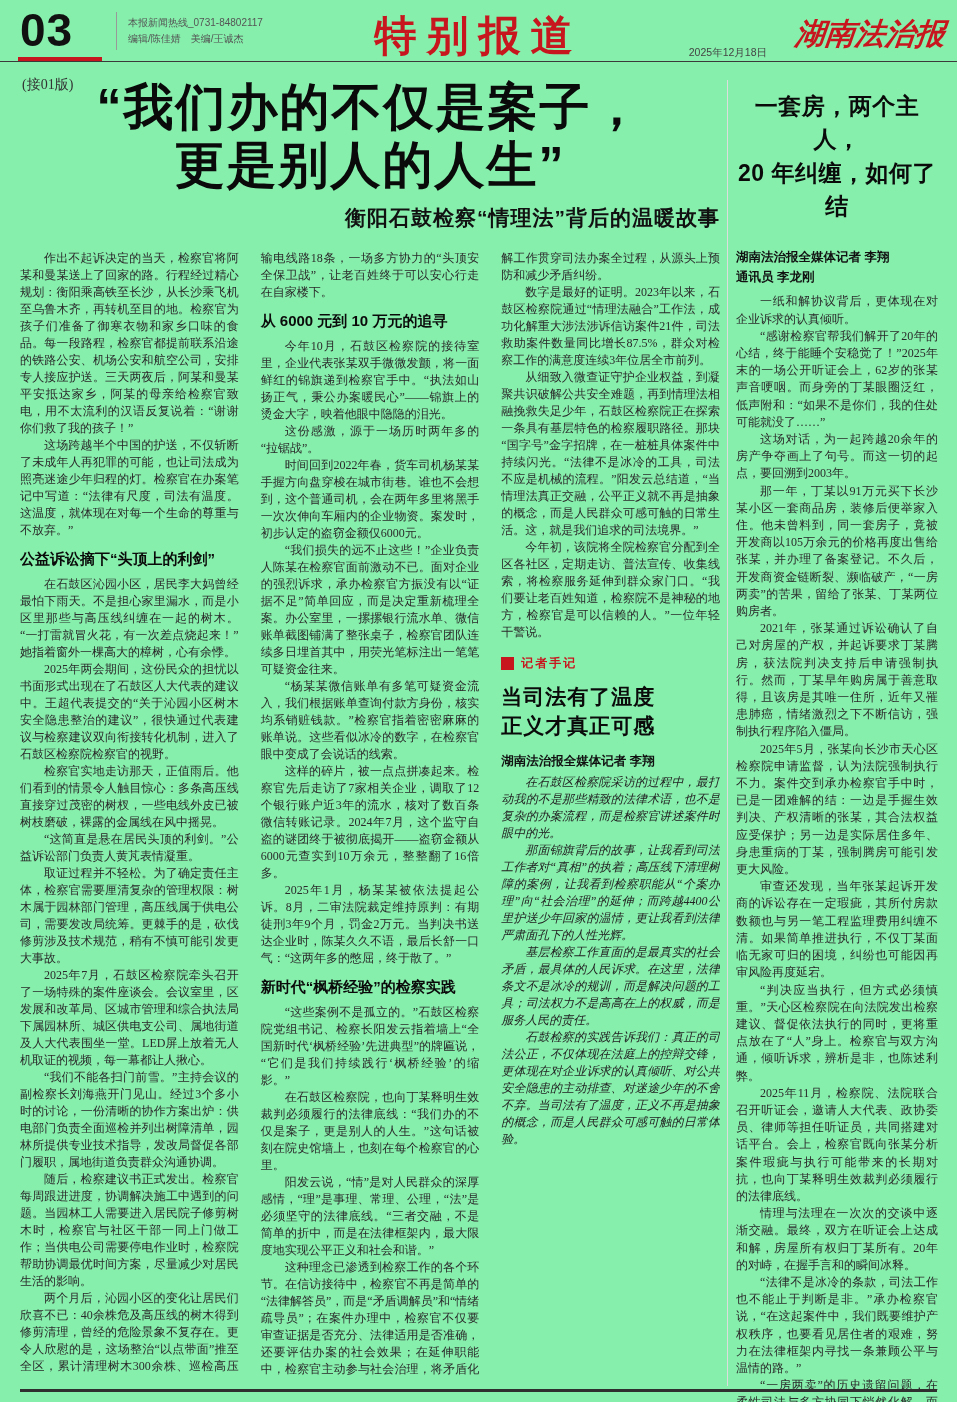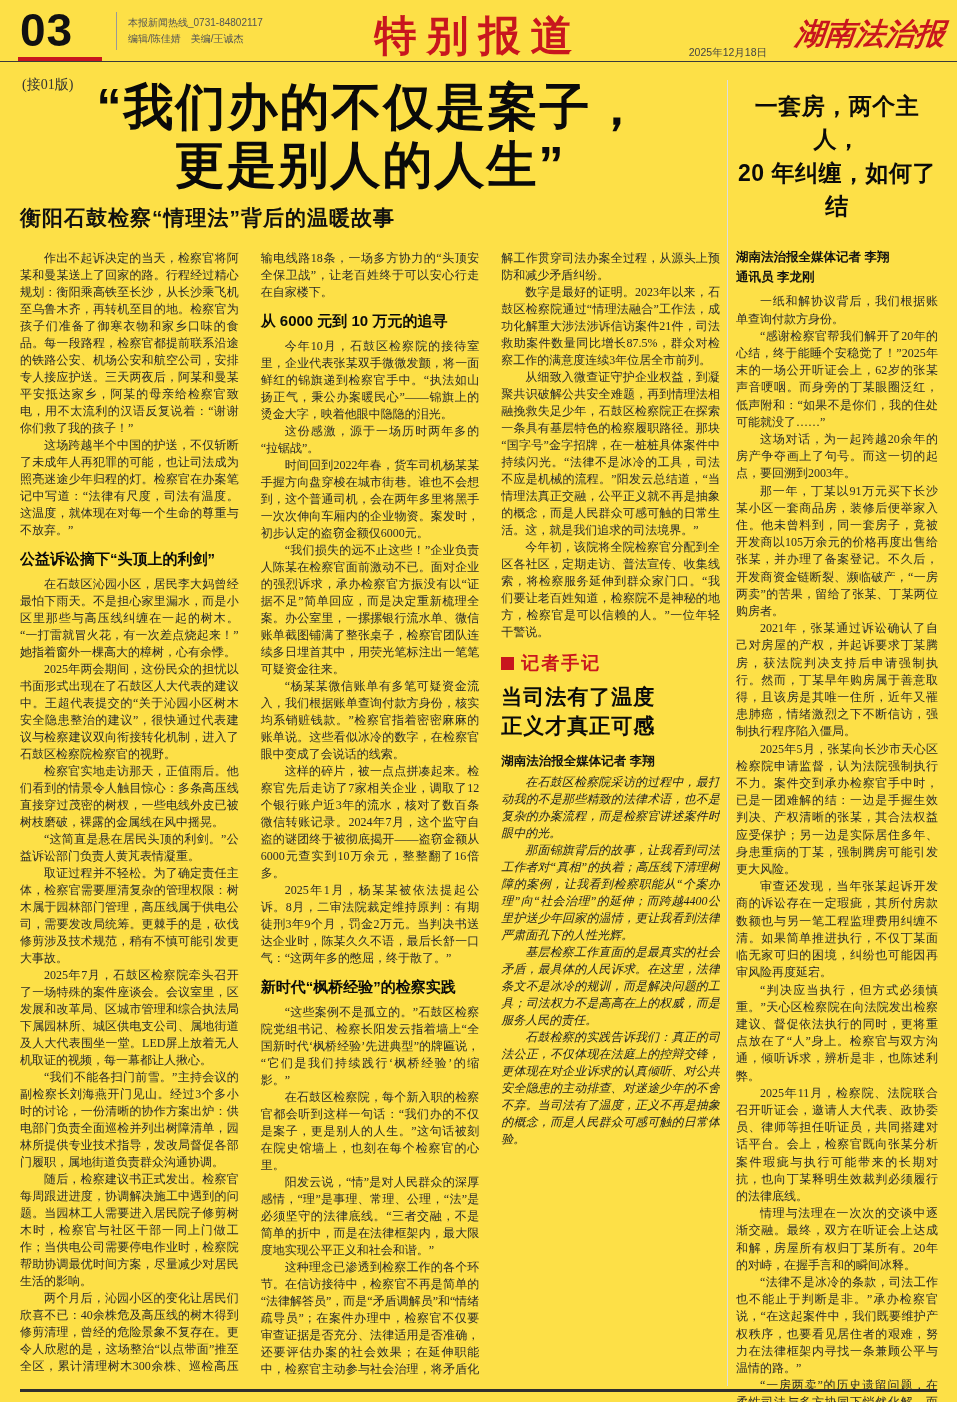--- a/index.html
+++ b/index.html
@@ -1,19 +1,19 @@
 <!DOCTYPE html>
 <html lang="zh"><head>
 <meta charset="utf-8">
 <style>
   * { margin:0; padding:0; box-sizing:border-box; }
   html,body { background:#e9e9e9; }
   .page {
     position:relative; width:957px; height:1402px; margin:0 auto;
-    background:#fde047; overflow:hidden;
+    background:#86efac; overflow:hidden;
     font-family:"Liberation Serif","DejaVu Serif",serif; color:#2a2a2a;
   }
   
   .masthead { position:absolute; top:0; left:0; right:0; height:62px; border-bottom:1.5px solid #3a3a3a; }
   .page-num {
     position:absolute; left:20px; top:6px; font-family:"Liberation Sans",sans-serif;
     font-weight:bold; font-size:46px; line-height:48px; color:#111; letter-spacing:1px;
   }
   .page-num-bar { position:absolute; left:18px; top:57px; width:84px; height:4px; background:#c8161e; }
   .mast-divider { position:absolute; left:116px; top:12px; width:1px; height:38px; background:#999; }
@@ -30,38 +30,38 @@
   }
   
   .main-article { position:absolute; left:20px; top:70px; width:700px; }
   .continued { position:absolute; left:2px; top:6px; font-size:14px; color:#333; }
   .main-headline {
     text-align:center; font-family:"Liberation Sans","DejaVu Sans",sans-serif;
     font-weight:900; font-size:50px; line-height:1.16; color:#0a0a0a; letter-spacing:2px;
     margin-top:8px;
   }
   .main-subtitle {
-    text-align:left; font-family:"Liberation Sans",sans-serif; font-weight:bold;
+    text-align:right; font-family:"Liberation Sans",sans-serif; font-weight:bold;
     font-size:21px; color:#111; margin-top:10px; letter-spacing:1px;
   }
   .main-body {
     margin-top:18px; height:1128px;
     column-count:3; column-gap:22px; column-fill:auto; overflow:hidden;
     font-size:12px; line-height:17px; text-align:justify;
   }
   .main-body .para { text-indent:2em; }
   .main-body .subhead {
     font-family:"Liberation Sans",sans-serif; font-weight:bold; font-size:15px;
     color:#0a0a0a; text-align:left; margin:11px 0 9px; break-after:avoid;
   }
   
   .notes { margin-top:14px; }
   .notes-tag { display:flex; align-items:center; gap:7px; margin:6px 0 10px; break-inside:avoid; }
   .notes-tag-square { width:13px; height:13px; background:#c8161e; flex:0 0 auto; }
-  .notes-tag-label { font-family:"Liberation Sans",sans-serif; font-weight:bold; font-size:18px; color:#c8161e; letter-spacing:2px; }
+  .notes-tag-label { font-family:"Liberation Sans",sans-serif; font-weight:bold; font-size:12px; color:#c8161e; letter-spacing:2px; }
   .notes-title {
     text-align:left; font-family:"Liberation Sans",sans-serif; font-weight:900;
     font-size:21px; line-height:1.4; color:#0a0a0a; margin:6px 0 12px; break-inside:avoid; letter-spacing:1px;
   }
   .notes-byline { font-family:"Liberation Sans",sans-serif; font-weight:bold; font-size:12.5px; margin-bottom:4px; color:#111; }
   .notes-body .para { text-indent:2em; font-style:italic; color:#222; }
   
   .side-article { position:absolute; left:736px; top:90px; width:202px; }
   .side-headline {
     text-align:center; font-family:"Liberation Sans",sans-serif; font-weight:700;
@@ -116,21 +116,21 @@
           <h3 class="subhead">从 6000 元到 10 万元的追寻</h3>
           <p class="para">今年10月，石鼓区检察院的接待室里，企业代表张某双手微微发颤，将一面鲜红的锦旗递到检察官手中。“执法如山扬正气，秉公办案暖民心”——锦旗上的烫金大字，映着他眼中隐隐的泪光。</p>
           <p class="para">这份感激，源于一场历时两年多的“拉锯战”。</p>
           <p class="para">时间回到2022年春，货车司机杨某某手握方向盘穿梭在城市街巷。谁也不会想到，这个普通司机，会在两年多里将黑手一次次伸向车厢内的企业物资。案发时，初步认定的盗窃金额仅6000元。</p>
           <p class="para">“我们损失的远不止这些！”企业负责人陈某在检察官面前激动不已。面对企业的强烈诉求，承办检察官方振没有以“证据不足”简单回应，而是决定重新梳理全案。办公室里，一摞摞银行流水单、微信账单截图铺满了整张桌子，检察官团队连续多日埋首其中，用荧光笔标注出一笔笔可疑资金往来。</p>
           <p class="para">“杨某某微信账单有多笔可疑资金流入，我们根据账单查询付款方身份，核实均系销赃钱款。”检察官指着密密麻麻的账单说。这些看似冰冷的数字，在检察官眼中变成了会说话的线索。</p>
           <p class="para">这样的碎片，被一点点拼凑起来。检察官先后走访了7家相关企业，调取了12个银行账户近3年的流水，核对了数百条微信转账记录。2024年7月，这个监守自盗的谜团终于被彻底揭开——盗窃金额从6000元查实到10万余元，整整翻了16倍多。</p>
           <p class="para">2025年1月，杨某某被依法提起公诉。8月，二审法院裁定维持原判：有期徒刑3年9个月，罚金2万元。当判决书送达企业时，陈某久久不语，最后长舒一口气：“这两年多的憋屈，终于散了。”</p>
           <h3 class="subhead">新时代“枫桥经验”的检察实践</h3>
           <p class="para">“这些案例不是孤立的。”石鼓区检察院党组书记、检察长阳发云指着墙上“全国新时代‘枫桥经验’先进典型”的牌匾说，“它们是我们持续践行‘枫桥经验’的缩影。”</p>
-          <p class="para">在石鼓区检察院，每个新入职的检察官都会听到这样一句话：“我们办的不仅是案子，更是别人的人生。”这句话被刻在院史馆墙上，也刻在每个检察官的心里。</p>
+          <p class="para">在石鼓区检察院，也向丁某释明生效裁判必须履行的法律底线：“我们办的不仅是案子，更是别人的人生。”这句话被刻在院史馆墙上，也刻在每个检察官的心里。</p>
           <p class="para">阳发云说，“情”是对人民群众的深厚感情，“理”是事理、常理、公理，“法”是必须坚守的法律底线。“三者交融，不是简单的折中，而是在法律框架内，最大限度地实现公平正义和社会和谐。”</p>
           <p class="para">这种理念已渗透到检察工作的各个环节。在信访接待中，检察官不再是简单的“法律解答员”，而是“矛盾调解员”和“情绪疏导员”；在案件办理中，检察官不仅要审查证据是否充分、法律适用是否准确，还要评估办案的社会效果；在延伸职能中，检察官主动参与社会治理，将矛盾化解工作贯穿司法办案全过程，从源头上预防和减少矛盾纠纷。</p>
           <p class="para">数字是最好的证明。2023年以来，石鼓区检察院通过“情理法融合”工作法，成功化解重大涉法涉诉信访案件21件，司法救助案件数量同比增长87.5%，群众对检察工作的满意度连续3年位居全市前列。</p>
           <p class="para">从细致入微查证守护企业权益，到凝聚共识破解公共安全难题，再到情理法相融挽救失足少年，石鼓区检察院正在探索一条具有基层特色的检察履职路径。那块“国字号”金字招牌，在一桩桩具体案件中持续闪光。“法律不是冰冷的工具，司法不应是机械的流程。”阳发云总结道，“当情理法真正交融，公平正义就不再是抽象的概念，而是人民群众可感可触的日常生活。这，就是我们追求的司法境界。”</p>
           <p class="para">今年初，该院将全院检察官分配到全区各社区，定期走访、普法宣传、收集线索，将检察服务延伸到群众家门口。“我们要让老百姓知道，检察院不是神秘的地方，检察官是可以信赖的人。”一位年轻干警说。</p>
         </div>
 
       <div class="notes">
         <div class="notes-tag">
           <span class="notes-tag-square"></span>
@@ -156,21 +156,21 @@
   <div class="side-article">
     <div class="side-headline">
       <div>一套房，两个主人，</div>
       <div>20 年纠缠，如何了结</div>
     </div>
     <div class="side-bylines">
       <div>湖南法治报全媒体记者  李翔</div>
       <div>通讯员  李龙刚</div>
     </div>
     <div class="side-body">
-        <p class="para">一纸和解协议背后，我们根据账单查询付款方身份。</p>
+        <p class="para">一纸和解协议背后，更体现在对企业诉求的认真倾听。</p>
         <p class="para">“感谢检察官帮我们解开了20年的心结，终于能睡个安稳觉了！”2025年末的一场公开听证会上，62岁的张某声音哽咽。而身旁的丁某眼圈泛红，低声附和：“如果不是你们，我的住处可能就没了……”</p>
         <p class="para">这场对话，为一起跨越20余年的房产争夺画上了句号。而这一切的起点，要回溯到2003年。</p>
         <p class="para">那一年，丁某以91万元买下长沙某小区一套商品房，装修后便举家入住。他未曾料到，同一套房子，竟被开发商以105万余元的价格再度出售给张某，并办理了备案登记。不久后，开发商资金链断裂、濒临破产，“一房两卖”的苦果，留给了张某、丁某两位购房者。</p>
         <p class="para">2021年，张某通过诉讼确认了自己对房屋的产权，并起诉要求丁某腾房，获法院判决支持后申请强制执行。然而，丁某早年购房属于善意取得，且该房是其唯一住所，近年又罹患肺癌，情绪激烈之下不断信访，强制执行程序陷入僵局。</p>
         <p class="para">2025年5月，张某向长沙市天心区检察院申请监督，认为法院强制执行不力。案件交到承办检察官手中时，已是一团难解的结：一边是手握生效判决、产权清晰的张某，其合法权益应受保护；另一边是实际居住多年、身患重病的丁某，强制腾房可能引发更大风险。</p>
         <p class="para">审查还发现，当年张某起诉开发商的诉讼存在一定瑕疵，其所付房款数额也与另一笔工程监理费用纠缠不清。如果简单推进执行，不仅丁某面临无家可归的困境，纠纷也可能因再审风险再度延宕。</p>
         <p class="para">“判决应当执行，但方式必须慎重。”天心区检察院在向法院发出检察建议、督促依法执行的同时，更将重点放在了“人”身上。检察官与双方沟通，倾听诉求，辨析是非，也陈述利弊。</p>
         <p class="para">2025年11月，检察院、法院联合召开听证会，邀请人大代表、政协委员、律师等担任听证员，共同搭建对话平台。会上，检察官既向张某分析案件瑕疵与执行可能带来的长期对抗，也向丁某释明生效裁判必须履行的法律底线。</p>
         <p class="para">情理与法理在一次次的交谈中逐渐交融。最终，双方在听证会上达成和解，房屋所有权归丁某所有。20年的对峙，在握手言和的瞬间冰释。</p>
         <p class="para">“法律不是冰冷的条款，司法工作也不能止于判断是非。”承办检察官说，“在这起案件中，我们既要维护产权秩序，也要看见居住者的艰难，努力在法律框架内寻找一条兼顾公平与温情的路。”</p>

